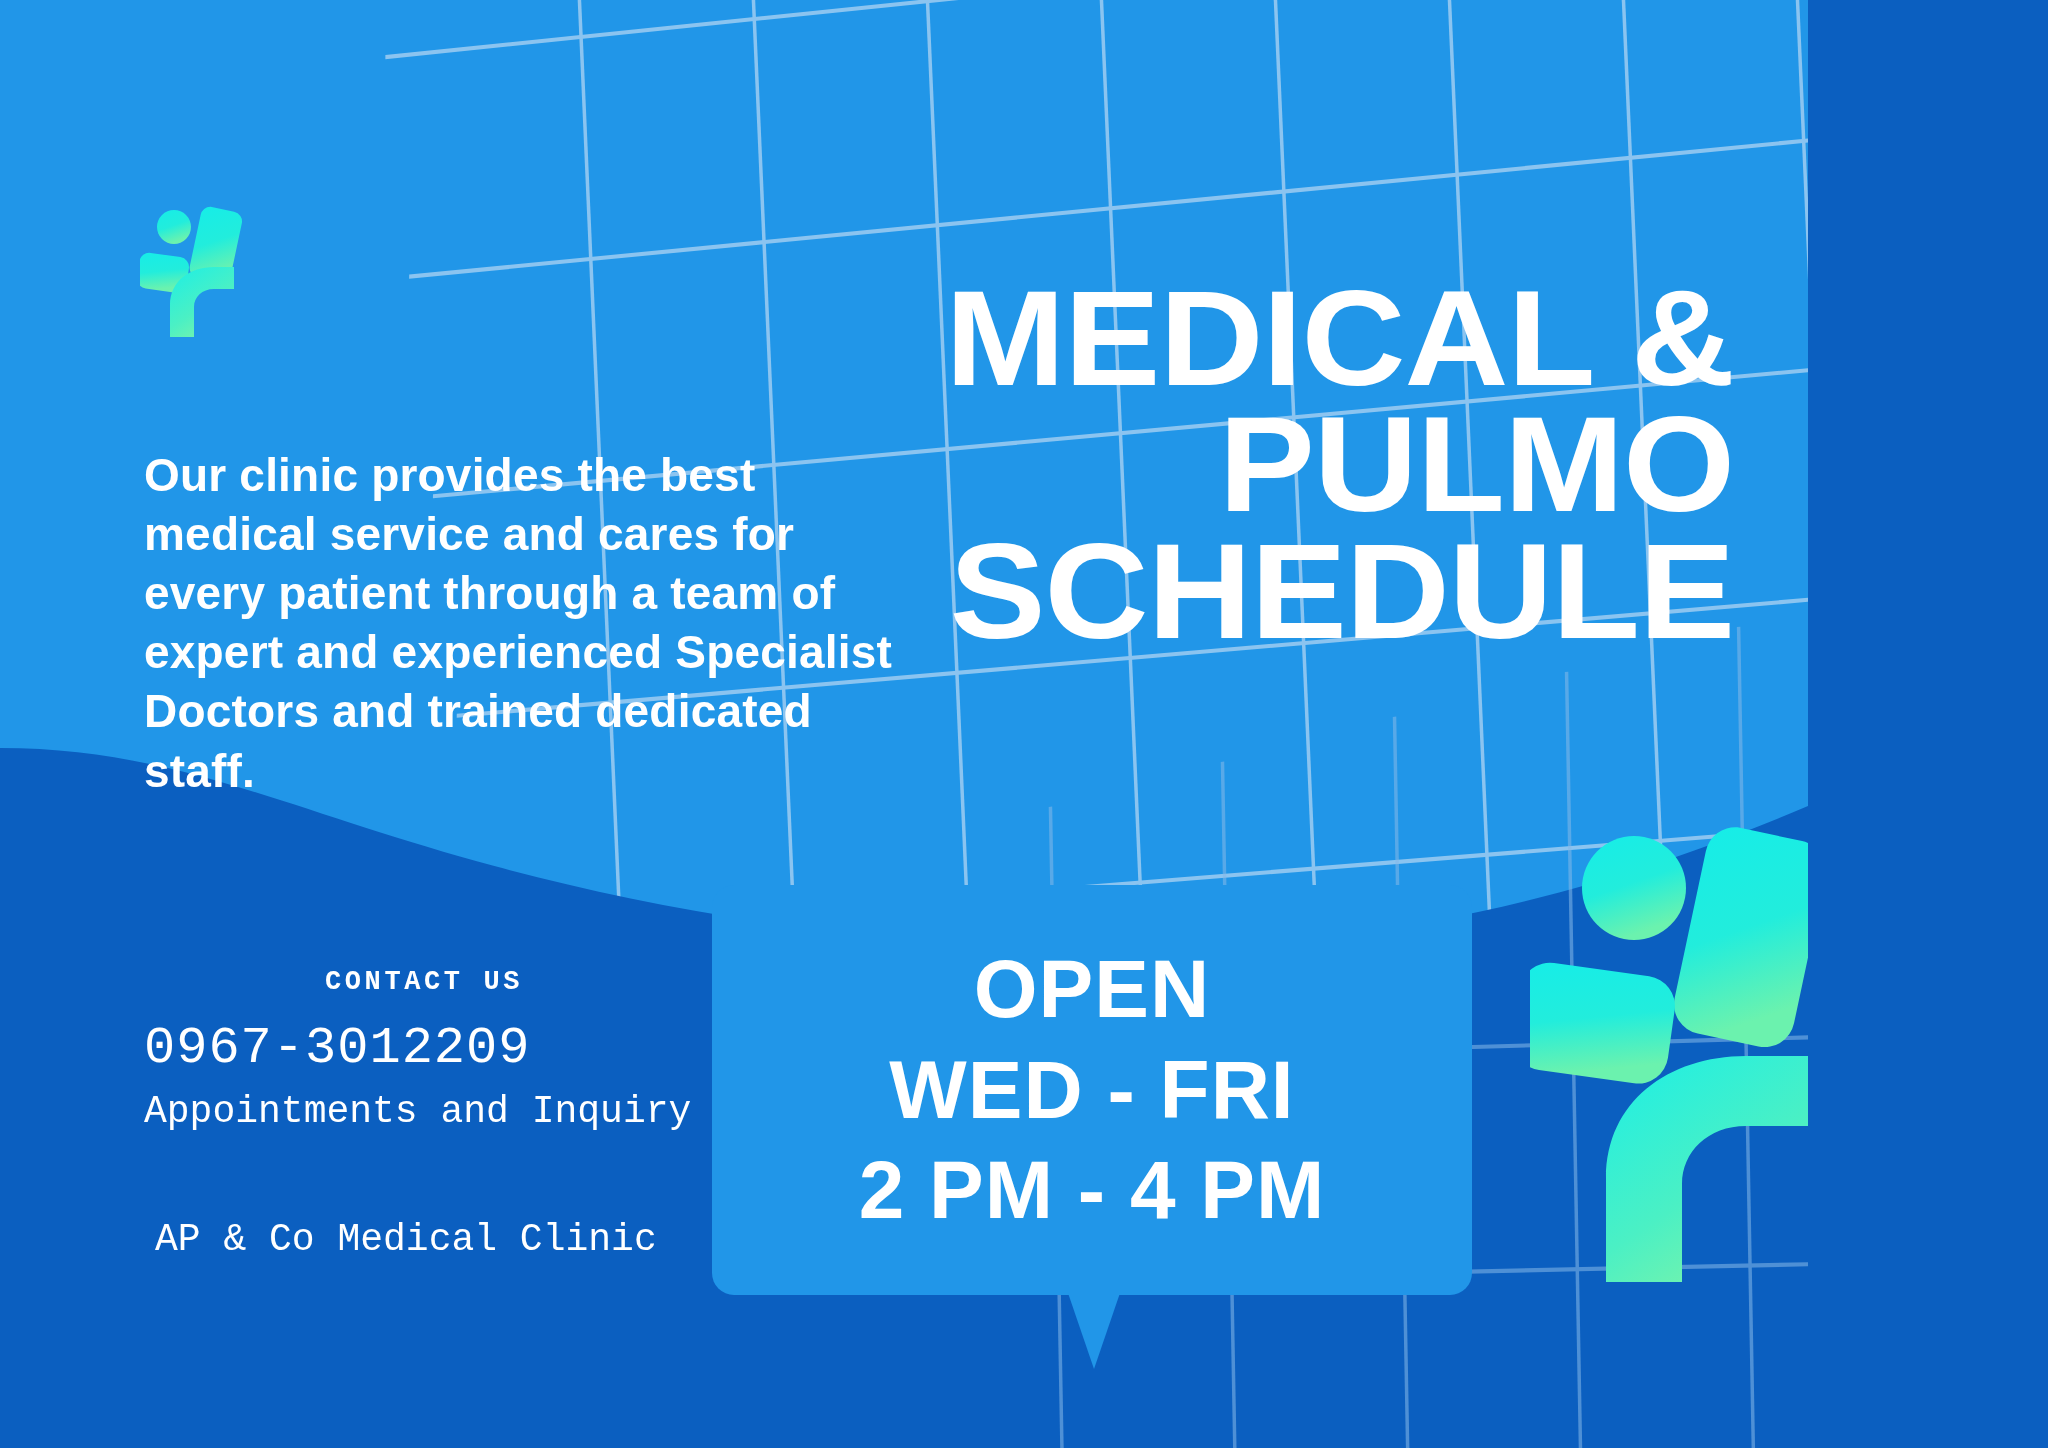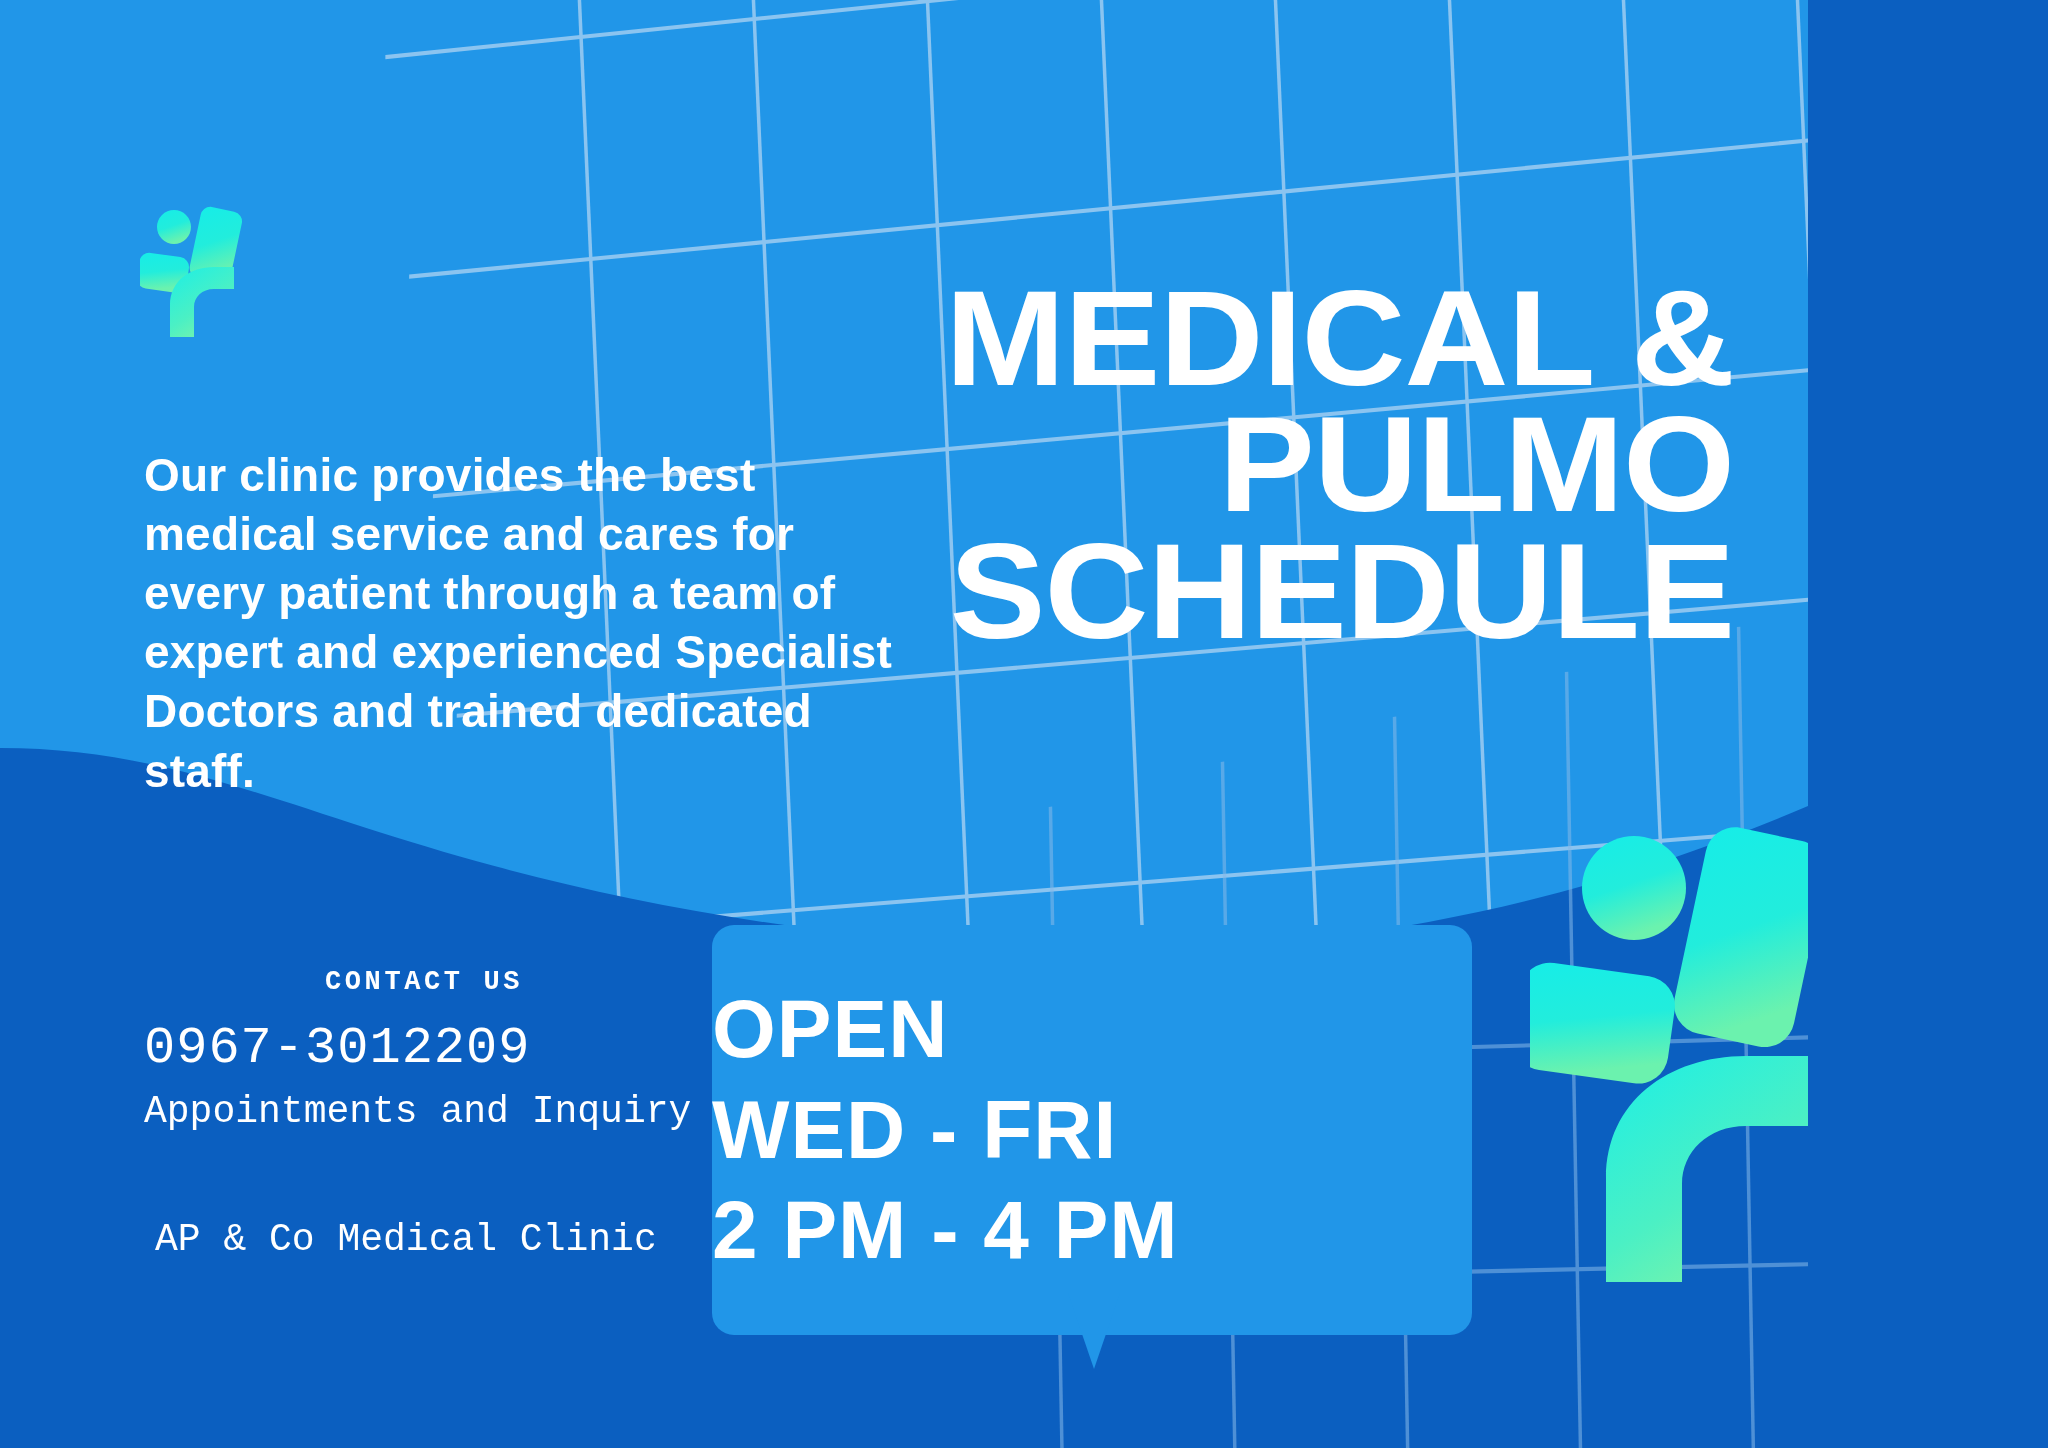--- a/index.html
+++ b/index.html
@@ -121,28 +121,28 @@
     font-size: 136px;
     white-space: nowrap;
     transform: scaleX(1.06);
     transform-origin: right center;
   }
 
   
   .bubble {
     position: absolute;
     left: 712px;
-    top: 925px;
+    top: 885px;
     width: 760px;
     height: 410px;
     background: #2196E8;
     border-radius: 22px;
     display: flex;
     flex-direction: column;
-    align-items: flex-start;
+    align-items: center;
     justify-content: center;
     gap: 4px;
   }
   .bubble-line {
     color: #ffffff;
     font-weight: bold;
     font-size: 82px;
     line-height: 1.18;
     letter-spacing: 1px;
     white-space: nowrap;

